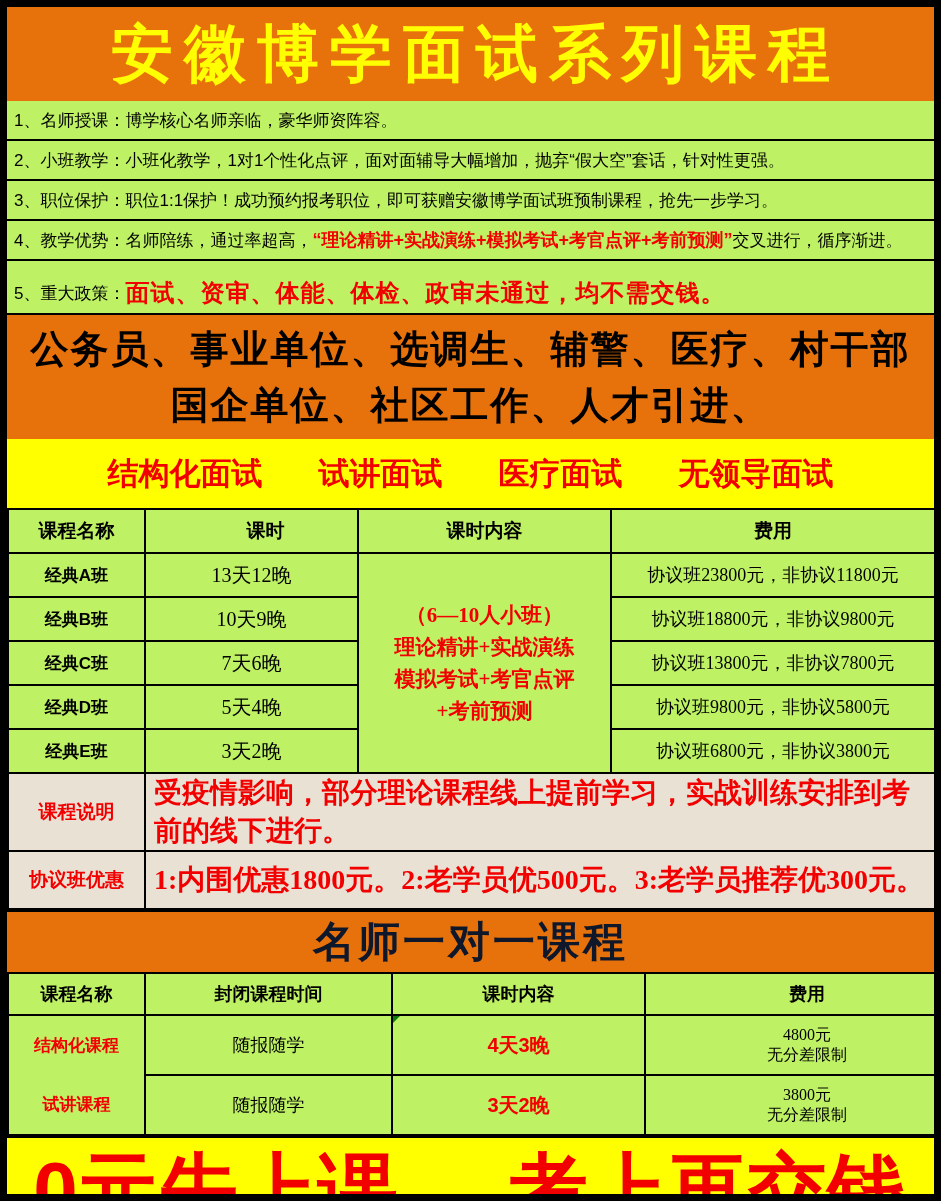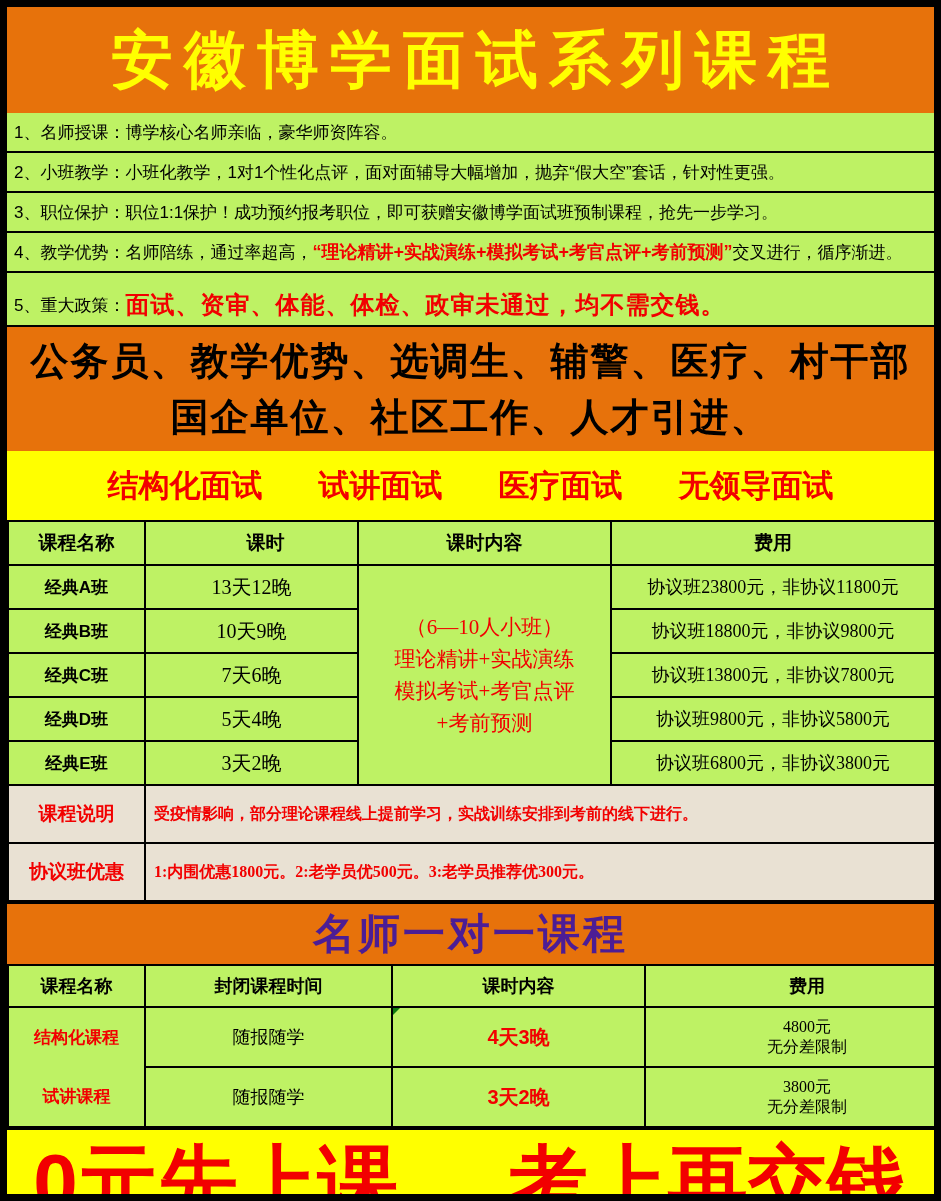--- a/index.html
+++ b/index.html
@@ -6,21 +6,21 @@
     --orange:#E7720B; --yellow:#FFFF00; --red:#F20000; --tan:#E9E1D3; --green:#107C10;
   }
   *{box-sizing:border-box;margin:0;padding:0;}
   body{margin:0;background:#888;font-family:"Liberation Sans",sans-serif;}
   .poster{
     width:941px;height:1201px;background:#fff;border:7px solid #000;
     display:flex;flex-direction:column;overflow:hidden;
   }
   
   .hdr{
-    height:106px;background:var(--orange);display:flex;align-items:center;justify-content:center;
+    height:94px;background:var(--orange);display:flex;align-items:center;justify-content:center;
     flex:0 0 auto;
   }
   .hdr .title{
     color:var(--yellow);font-size:62px;font-weight:bold;letter-spacing:11px;
     font-family:"DejaVu Serif","Liberation Serif",serif;white-space:nowrap;text-indent:11px;
   }
   
   .features{flex:0 0 auto;background:#bef264;}
   .feature-row{
     height:40px;display:flex;align-items:center;padding-left:7px;
@@ -48,34 +48,34 @@
   table{border-collapse:collapse;width:100%;table-layout:fixed;}
   td{border:2px solid #000;text-align:center;vertical-align:middle;background:#bef264;}
   .t1 td,.t2 td{overflow:hidden;}
   .t1 .c1{width:137px;} .t1 .c2{width:213px;padding-left:28px;} .t1 .c3{width:253px;} .t1 .c4{width:324px;}
   .thead td{height:44px;font-weight:bold;font-size:19px;}
   .t1 .class-row td{height:44px;}
   .class-name{font-weight:bold;font-size:17px;}
   .hours{font-family:"Liberation Serif",serif;font-size:20px;}
   .fee{font-family:"Liberation Serif",serif;font-size:18px;}
   .content-cell{
-    color:var(--red);font-weight:normal;font-size:21px;line-height:32px;
+    color:var(--red);font-weight:bold;font-size:21px;line-height:32px;
     font-family:"Liberation Serif",serif;
   }
   .note-row td{height:58px;background:var(--tan);}
   .note-label{color:var(--red);font-weight:bold;font-size:19px;}
   .note-text{
-    color:var(--red);font-weight:bold;font-size:16px;text-align:left;padding-left:8px;
+    color:var(--red);font-weight:bold;font-size:28px;text-align:left;padding-left:8px;
     font-family:"Liberation Serif",serif;
   }
   
   .banner2{
     height:62px;background:var(--orange);border-top:2px solid #000;
     display:flex;align-items:center;justify-content:center;
-    color:#4c1d95;font-weight:bold;font-size:42px;letter-spacing:3px;flex:0 0 auto;
+    color:#0f172a;font-weight:bold;font-size:42px;letter-spacing:3px;flex:0 0 auto;
   }
   .t2 .thead td{height:42px;font-size:18px;}
   .t2 .row td{height:52px;}
   .names-cell div{color:var(--red);font-weight:bold;font-size:17px;}
   .names-cell .nm{padding:18px 8px;}
   .schedule{font-family:"Liberation Serif",serif;font-size:18px;}
   .duration{color:var(--red);font-weight:bold;font-size:20px;position:relative;}
   .tri{
     position:absolute;top:0;left:0;width:0;height:0;
     border-top:7px solid var(--green);border-right:7px solid transparent;
@@ -112,21 +112,21 @@
         <span class="red4">“理论精讲+实战演练+模拟考试+考官点评+考前预测”</span>
         <span>交叉进行，循序渐进。</span>
     </div>
     <div class="feature-row">
       <span>5、重大政策：</span>
         <span class="red5">面试、资审、体能、体检、政审未通过，均不需交钱。</span>
     </div>
   </div>
 
   <div class="audience">
-    <div>公务员、教学优势、选调生、辅警、医疗、村干部</div>
+    <div>公务员、事业单位、选调生、辅警、医疗、村干部</div>
     <div>国企单位、社区工作、人才引进、</div>
   </div>
 
   <div class="types">
     <span>结构化面试</span>
     <span>试讲面试</span>
     <span>医疗面试</span>
     <span>无领导面试</span>
   </div>
 

